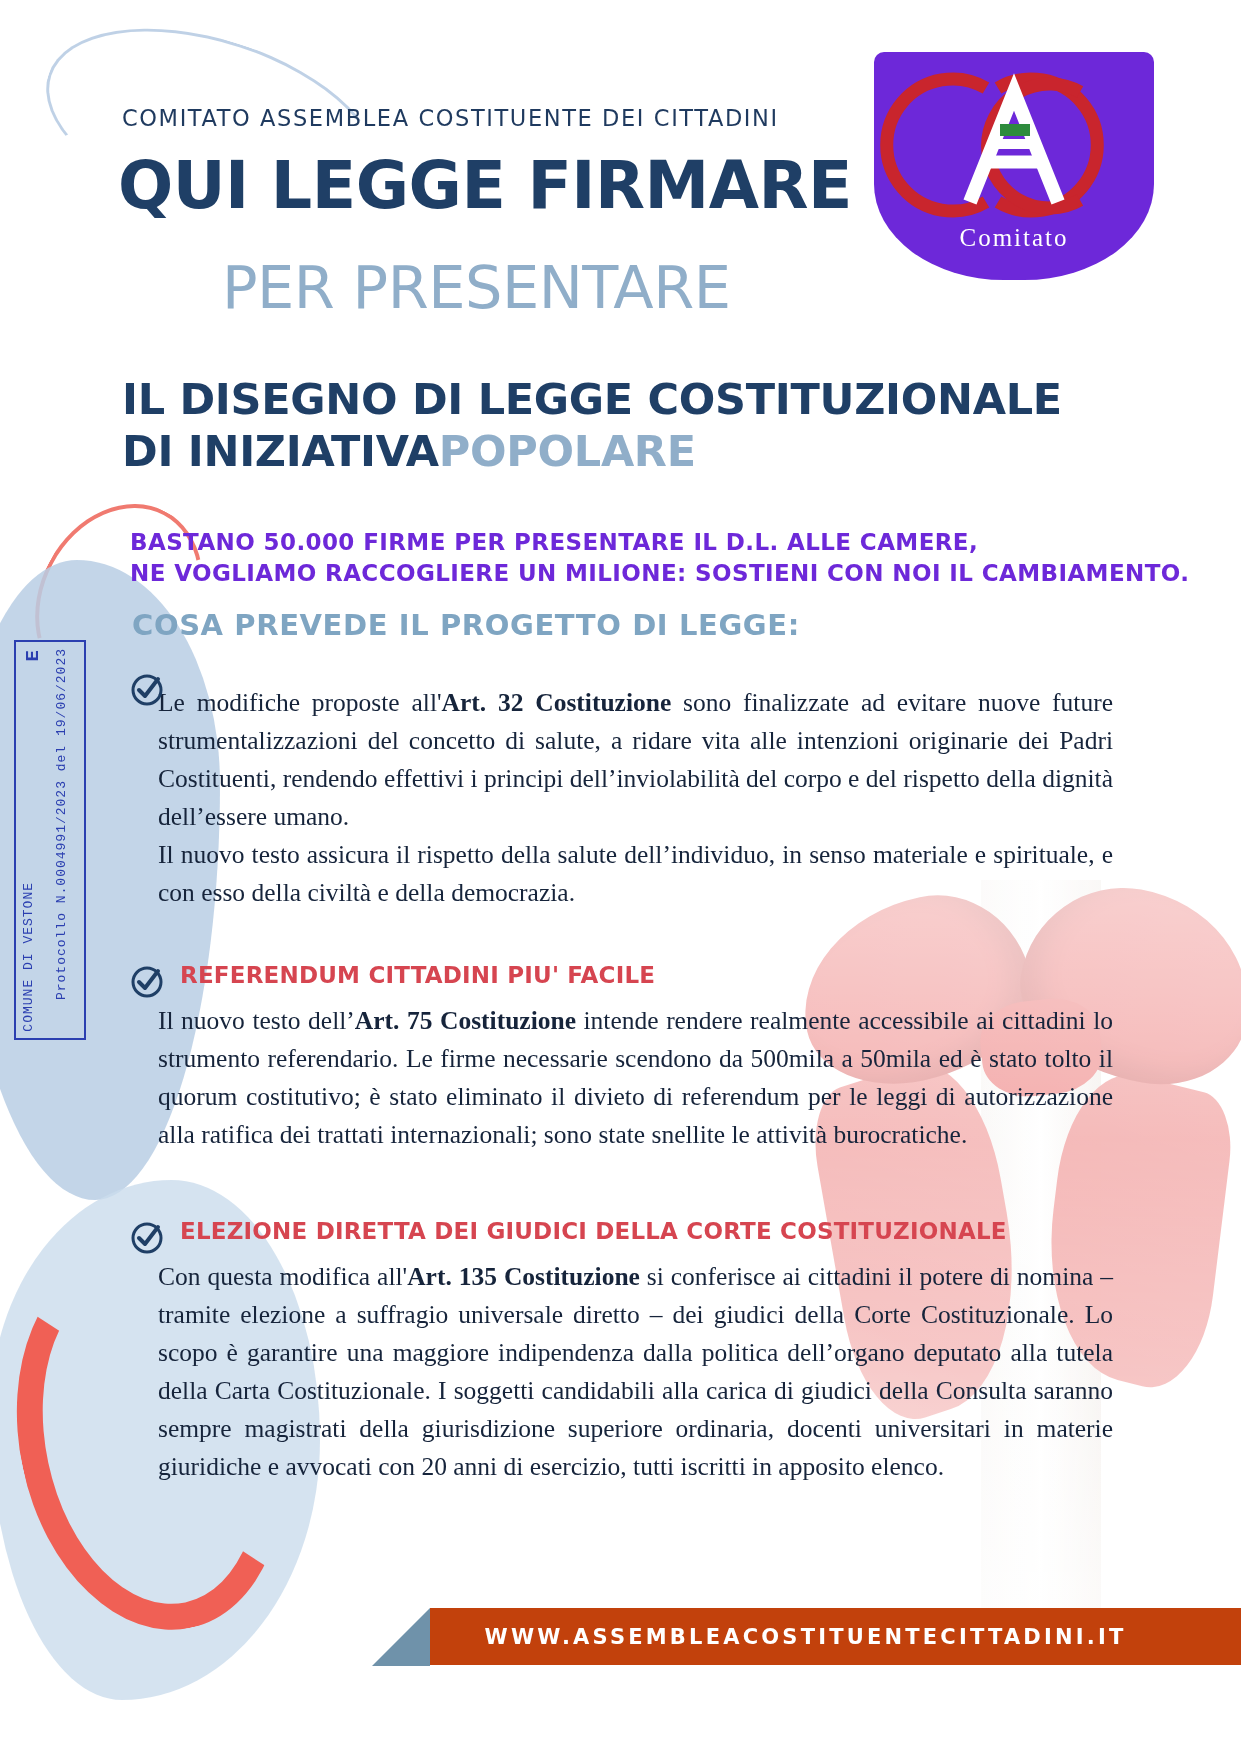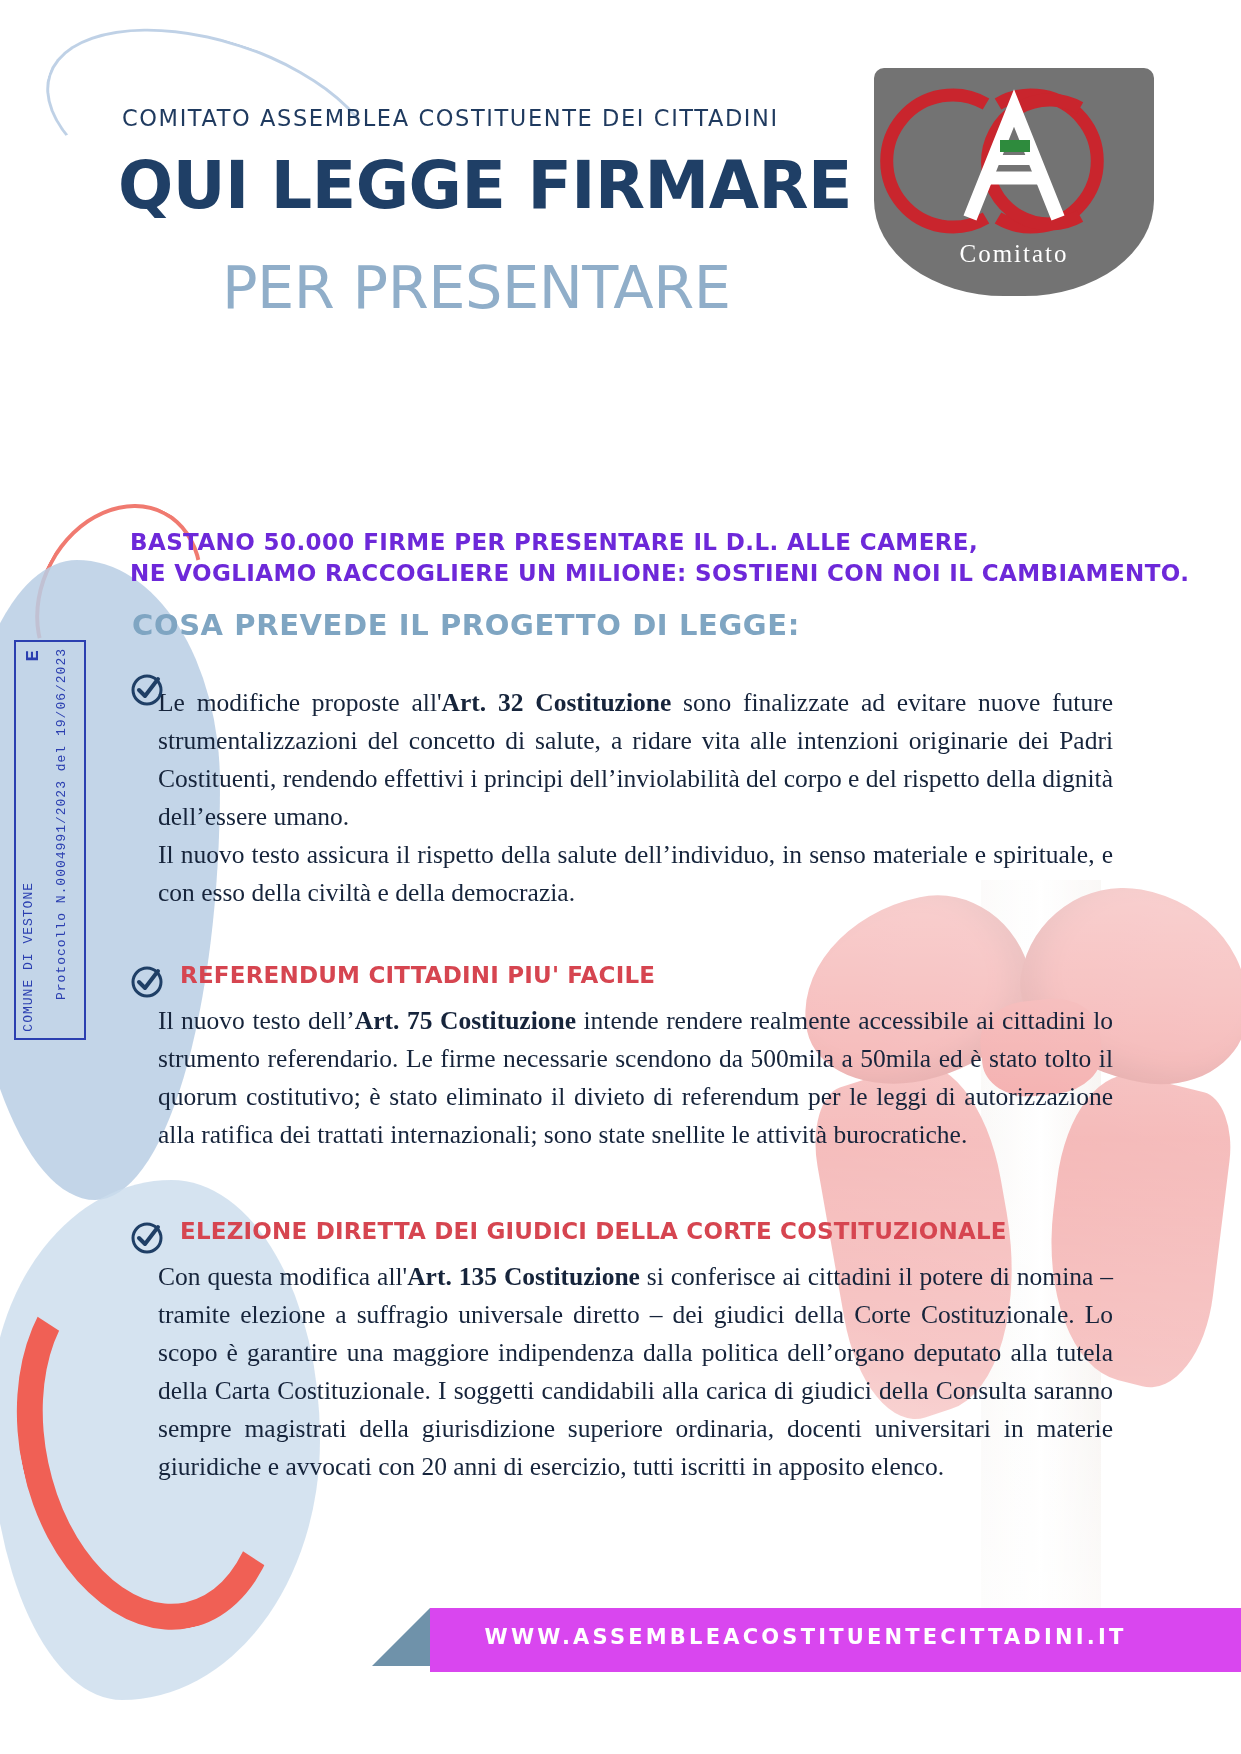--- a/index.html
+++ b/index.html
@@ -265,24 +265,24 @@
     font-weight: bold;
     font-size: 29px;
     letter-spacing: .6px;
     color: #7fa5c2;
   }
 
   
   .logo {
     position: absolute;
     left: 874px;
-    top: 68px;
+    top: 52px;
     width: 280px;
     height: 228px;
-    background: #737373;
+    background: #6d28d9;
     border-radius: 10px 10px 130px 130px / 10px 10px 96px 96px;
   }
   .logo svg { display:block; }
   .logo-word {
     position: absolute;
     left: 0; right: 0;
     bottom: 28px;
     text-align: center;
     color: #ffffff;
     font-family: "Liberation Serif", serif;
@@ -318,22 +318,22 @@
     width: 955px;
   }
   .blk-body b { font-weight: bold; }
 
   
   .footer {
     position: absolute;
     left: 430px;
     top: 1608px;
     width: 811px;
-    height: 64px;
-    background: #d946ef;
+    height: 57px;
+    background: #c2410c;
   }
   .footer:before {
     content: "";
     position: absolute;
     left: -58px;
     top: 0;
     width: 0; height: 0;
     border-style: solid;
     border-width: 0 0 58px 58px;
     border-color: transparent transparent #6f92aa transparent;
@@ -388,20 +388,24 @@
       <path d="M114 110 L166 110" stroke="#ffffff" stroke-width="13"></path>
       <path d="M126 78 L156 78" stroke="#2e8b3d" stroke-width="12"></path>
       <path d="M120 92 L162 92" stroke="#ffffff" stroke-width="10"></path>
     </svg>
     <div class="logo-word">Comitato</div>
   </div>
 
   <div class="kicker">COMITATO ASSEMBLEA COSTITUENTE DEI CITTADINI</div>
   <div class="h1">QUI LEGGE FIRMARE</div>
   <div class="h2">PER PRESENTARE</div>
+  <div class="h3">
+    <span>IL DISEGNO DI LEGGE COSTITUZIONALE</span><br>
+    <span>DI INIZIATIVA</span><span class="pale">POPOLARE</span>
+  </div>
 
   <div class="subline">
     <div>BASTANO 50.000 FIRME PER PRESENTARE IL D.L. ALLE CAMERE,</div>
     <div>NE VOGLIAMO RACCOGLIERE UN MILIONE: SOSTIENI CON NOI IL CAMBIAMENTO.</div>
   </div>
 
   <div class="section-title">COSA PREVEDE IL PROGETTO DI LEGGE:</div>
 
   <div class="block" style="top:670px;">
     <svg class="chk" viewBox="0 0 34 34">

